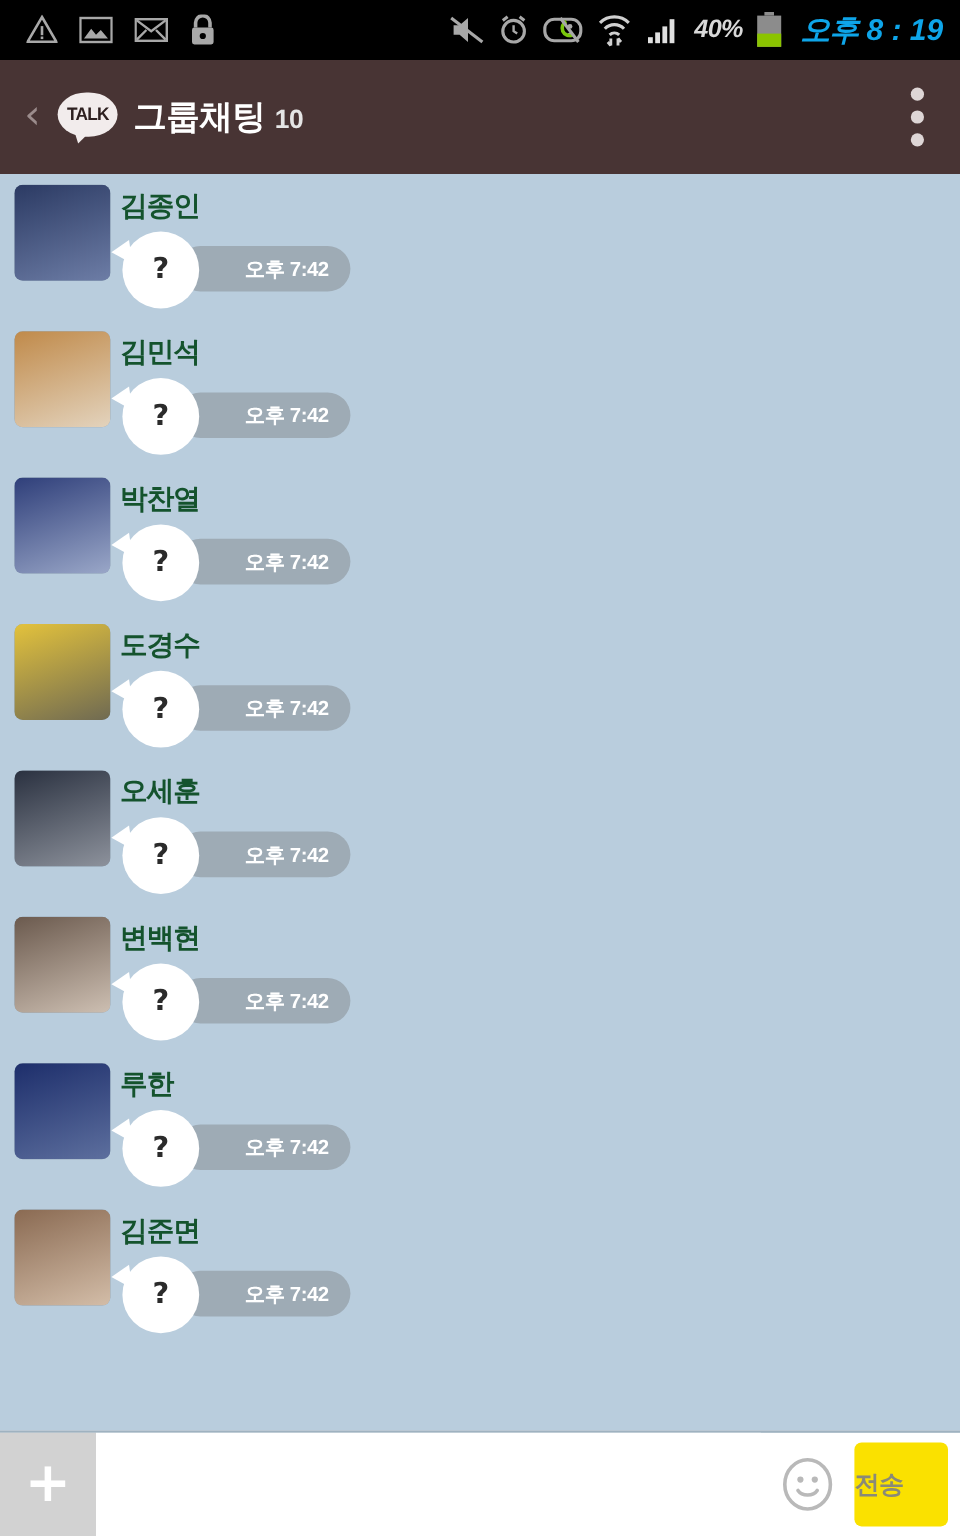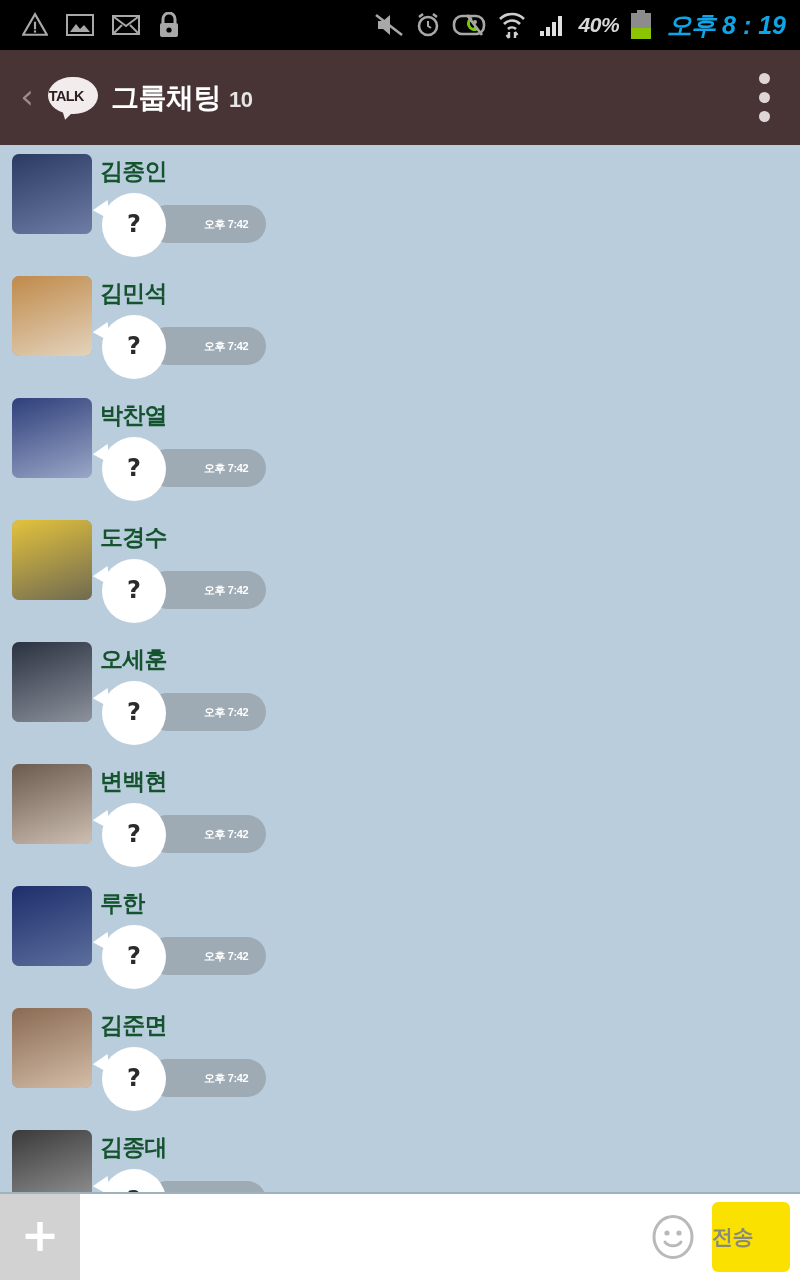--- a/index.html
+++ b/index.html
@@ -37,21 +37,21 @@
   }
   .back-chevron {
     width:38px; margin-left:8px; color:#9b8c8c; font-size:34px;
     line-height:1; text-align:center; font-family:"DejaVu Sans",sans-serif;
     padding-bottom:4px; cursor:pointer;
   }
   .talk-logo { position:relative; width:50px; height:46px; margin-left:2px; }
   .talk-logo .bub {
     position:absolute; left:0; top:2px; width:50px; height:37px;
     background:#f2ecec; border-radius:50%/52%;
-    display:flex; align-items:center; 
+    display:flex; align-items:center; justify-content:center;
   }
   .talk-logo .bub span {
     font-size:15px; font-weight:bold; color:#2e2020; letter-spacing:-0.6px;
     transform:scaleX(0.96);
   }
   .talk-logo .tail {
     position:absolute; left:12px; top:32px; width:0; height:0;
     border-left:6px solid transparent; border-right:10px solid transparent;
     border-top:13px solid #f2ecec; transform:rotate(8deg);
   }
@@ -82,21 +82,21 @@
     position:absolute; left:100px; top:14px; font-size:23px; font-weight:bold;
     color:#14532d; letter-spacing:-0.8px; line-height:1.1; white-space:nowrap;
   }
   .timepill {
     position:absolute; left:148px; top:60px; height:38px; min-width:118px;
     background:#9eabb5; border-radius:19px;
     display:flex; align-items:center; justify-content:flex-end;
     padding:0 18px 0 56px;
   }
   .timepill span {
-    color:#ffffff; font-size:11px; font-weight:bold; letter-spacing:-0.4px;
+    color:#ffffff; font-size:17px; font-weight:bold; letter-spacing:-0.4px;
     white-space:nowrap; line-height:1;
   }
   .bubble {
     position:absolute; left:102px; top:48px; width:64px; height:64px;
     background:#ffffff; border-radius:50%;
     display:flex; align-items:center; justify-content:center;
   }
   .bubble span {
     font-size:24px; font-weight:bold; color:#2b2b2b; line-height:1;
     padding-bottom:2px; font-family:"DejaVu Sans",sans-serif;
@@ -332,33 +332,20 @@
         </div>
         <div class="sender">김준면</div>
         <div class="timepill">
           <span>오후 7:42</span>
         </div>
         <div class="bubble">
           <div class="tail"></div>
           <span>?</span>
         </div>
       </div>
-      <div class="msgrow">
-        <div class="avatar">
-          <div class="ph" style="background:linear-gradient(160deg,#3a3a3a 0%,#9a9a9a 100%)"></div>
-        </div>
-        <div class="sender">김종대</div>
-        <div class="timepill">
-          <span>오후 7:42</span>
-        </div>
-        <div class="bubble">
-          <div class="tail"></div>
-          <span>?</span>
-        </div>
-      </div>
     </div>
 
   <div class="inputbar">
     <div class="plusbtn">
       <div class="glyph">+</div>
     </div>
 
     <input class="textfield" type="text" placeholder="" style="">
 
     <div class="emoji-btn">

